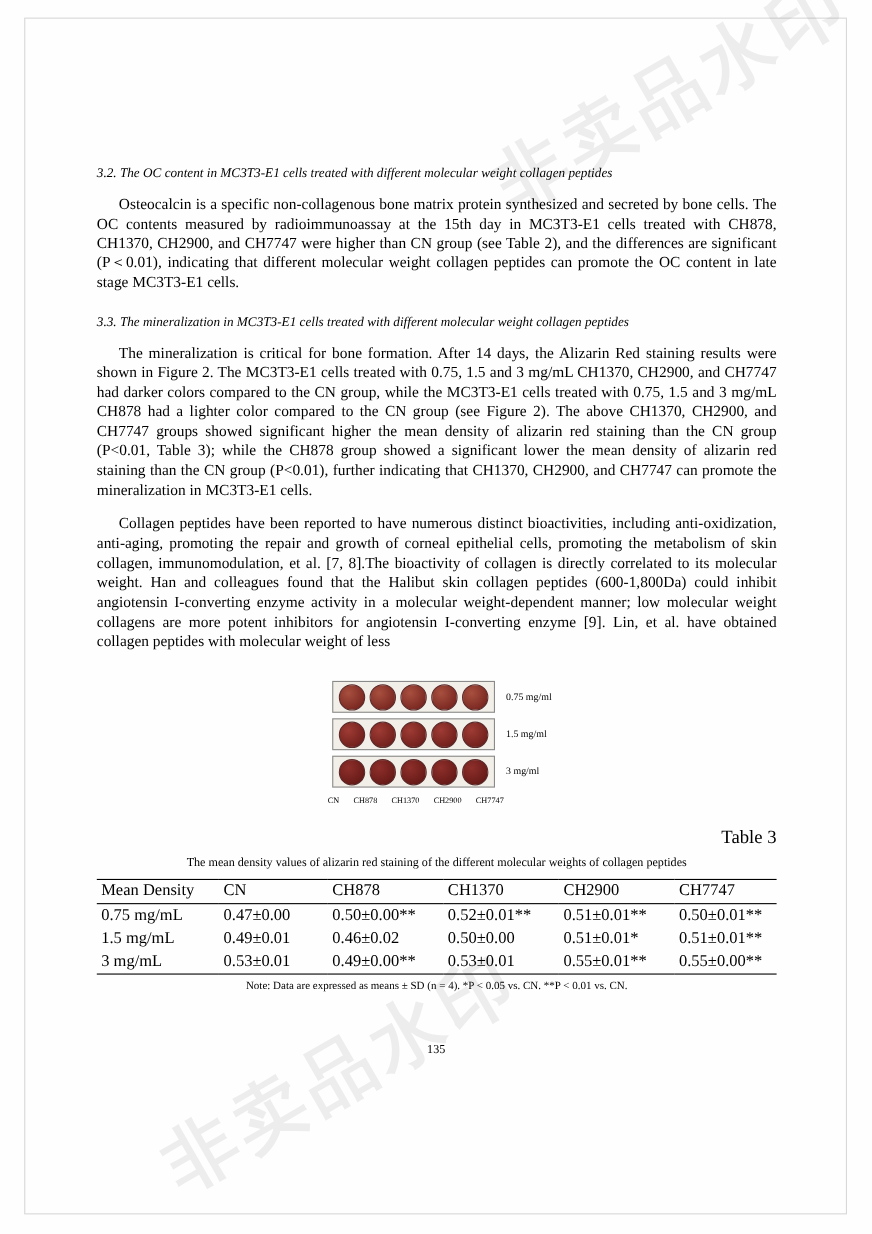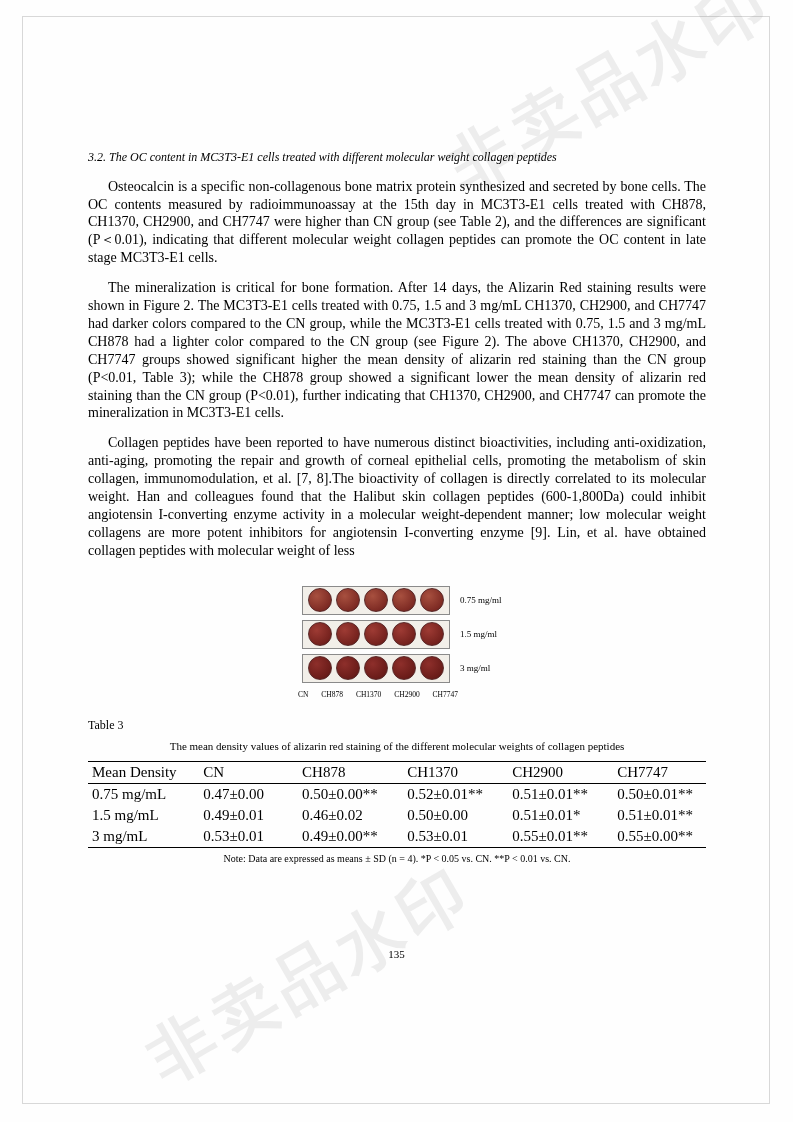--- a/index.html
+++ b/index.html
@@ -143,22 +143,22 @@
     justify-content: space-between;
     font-size: 7.5px;
   }
   .fig-caption {
     margin-top: 22px;
     text-align: center;
     font-size: 11px;
   }
   .table-title {
     margin-top: 20px;
-    text-align: left;
-    font-size: 12px;
+    text-align: right;
+    font-size: 17px;
   }
   .table-sub {
     margin-top: 7px;
     text-align: center;
     font-size: 11px;
   }
   table.data {
     margin-top: 9px;
     width: 100%;
     border-collapse: collapse;
@@ -207,20 +207,21 @@
 
   <div class="watermark wm1">非卖品水印</div>
   <div class="watermark wm2">非卖品水印</div>
 
   <div class="content">
 
 
     <h3 class="sec">3.2.  The OC content in MC3T3-E1 cells treated with different molecular weight collagen peptides</h3>
     <p class="body">Osteocalcin is a specific non-collagenous bone matrix protein synthesized and secreted by bone cells. The OC contents measured by radioimmunoassay at the 15th day in MC3T3-E1 cells treated with CH878, CH1370, CH2900, and CH7747 were higher than CN group (see Table 2), and the differences are significant (P＜0.01), indicating that different molecular weight collagen peptides can promote the OC content in late stage MC3T3-E1 cells.</p>
 
+    <h3 class="sec">3.3.  The mineralization in MC3T3-E1 cells treated with different molecular weight collagen peptides</h3>
     <p class="body">The mineralization is critical for bone formation. After 14 days, the Alizarin Red staining results were shown in Figure 2. The MC3T3-E1 cells treated with 0.75, 1.5 and 3 mg/mL CH1370, CH2900, and CH7747 had darker colors compared to the CN group, while the MC3T3-E1 cells treated with 0.75, 1.5 and 3 mg/mL CH878 had a lighter color compared to the CN group (see Figure 2). The above CH1370, CH2900, and CH7747 groups showed significant higher the mean density of alizarin red staining than the CN group (P&lt;0.01, Table 3); while the CH878 group showed a significant lower the mean density of alizarin red staining than the CN group (P&lt;0.01), further indicating that CH1370, CH2900, and CH7747 can promote the mineralization in MC3T3-E1 cells.</p>
 
     <p class="body">Collagen peptides have been reported to have numerous distinct bioactivities, including anti-oxidization, anti-aging, promoting the repair and growth of corneal epithelial cells, promoting the metabolism of skin collagen, immunomodulation, et al. [7, 8].The bioactivity of collagen is directly correlated to its molecular weight. Han and colleagues found that the Halibut skin collagen peptides (600-1,800Da) could inhibit angiotensin I-converting enzyme activity in a molecular weight-dependent manner; low molecular weight collagens are more potent inhibitors for angiotensin I-converting enzyme [9]. Lin, et al. have obtained collagen peptides with molecular weight of less</p>
 
     <div class="figure-wrap">
       <div class="gel-block">
         <div class="gel-row r1">
           <span class="well"></span>
           <span class="well"></span>
           <span class="well"></span>

